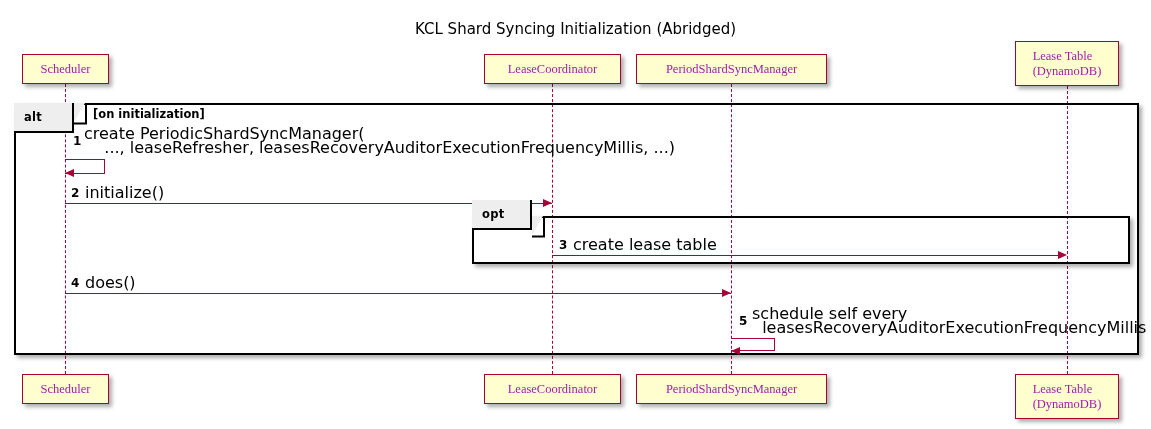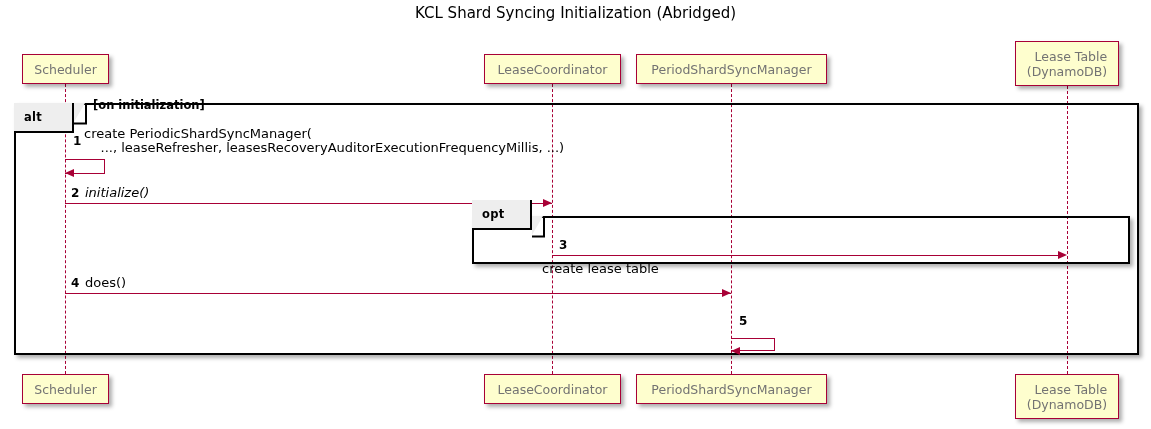--- a/index.html
+++ b/index.html
@@ -11,42 +11,43 @@
     position: relative;
     width: 1151px;
     height: 429px;
     background: #FFFFFF;
     font-family: "DejaVu Sans", sans-serif;
     overflow: hidden;
   }
   .title {
     position: absolute;
     left: 0;
-    top: 4px;
+    top: 20px;
     width: 1151px;
     text-align: center;
     font-size: 15px;
     color: #000000;
     font-family: "DejaVu Sans", sans-serif;
   }
   
   .participant {
     position: absolute;
     box-sizing: border-box;
     background: #FEFECE;
     border: 1.5px solid #A80036;
-    color: #737373;
+    color: #a21caf;
     font-size: 12.5px;
     line-height: 15px;
-    text-align: right;
+    text-align: left;
     display: flex;
     align-items: center;
     justify-content: center;
     box-shadow: 3px 3px 4px rgba(0,0,0,0.32);
     white-space: pre;
+    font-family: Liberation Serif, serif;
   }
   
   .lifeline {
     position: absolute;
     width: 0;
     border-left: 1px dashed #A80036;
   }
   
   .fragment {
     position: absolute;
@@ -96,21 +97,21 @@
     border-bottom: 4.5px solid transparent;
   }
   .arrow-right {
     border-left: 9px solid #A80036;
   }
   .arrow-left {
     border-right: 9px solid #A80036;
   }
   .msg-text {
     position: absolute;
-    font-size: 13px;
+    font-size: 16px;
     line-height: 14px;
     color: #000000;
     white-space: pre;
   }
   .msg-num {
     position: absolute;
     font-size: 12px;
     font-weight: bold;
     color: #000000;
   }
@@ -153,55 +154,57 @@
   <div class="frag-tab" style="left:14px; top:103px; width:60px;">
     <span>alt</span>
   </div>
 
   <div class="frag-tab-corner" style="left:74px; top:103px; border-top:19px solid #EEEEEE; border-right:11px solid transparent;"></div>
   <div class="frag-tab-corner" style="left:74px; top:103px; width:13px; height:21px; border-top:0; background:transparent;">
     <svg width="14" height="22" viewBox="0 0 14 22">
       <path d="M0,20.5 L12,20.5 L12,0" fill="none" stroke="#000000" stroke-width="2"></path>
     </svg>
   </div>
-  <div class="frag-label" style="left:93px; top:98px;">[on initialization]</div>
+  <div class="frag-label" style="left:93px; top:107px;">[on initialization]</div>
 
   <div class="msg-num" style="left:73px; top:134px;">1</div>
   <div class="msg-text" style="left:84px; top:127px;">create PeriodicShardSyncManager(
     ..., leaseRefresher, leasesRecoveryAuditorExecutionFrequencyMillis, ...)</div>
   <div class="self-loop" style="left:65px; top:159px; width:40px; height:15px;"></div>
   <div class="msg-arrowhead arrow-left" style="left:65px; top:169px;"></div>
 
   <div class="msg-num" style="left:71px; top:186px;">2</div>
-  <div class="msg-text" style="left:85px; top:186px;font-style:italic;">initialize()</div>
+  <div class="msg-text" style="left:85px; top:186px;">initialize()</div>
   <div class="msg-line" style="left:65px; top:203px; width:487px;"></div>
   <div class="msg-arrowhead arrow-right" style="left:543px; top:198.5px;"></div>
 
   <div class="fragment" style="left:472px; top:216px; width:658px; height:48px;"></div>
   <div class="frag-tab" style="left:472px; top:200px; width:60px;">
     <span>opt</span>
   </div>
   <div class="frag-tab-corner" style="left:532px; top:216px; border-top:19px solid #EEEEEE; border-right:11px solid transparent;"></div>
   <div class="frag-tab-corner" style="left:532px; top:216px; width:13px; height:21px; background:transparent;">
     <svg width="14" height="22" viewBox="0 0 14 22">
       <path d="M0,20.5 L12,20.5 L12,0" fill="none" stroke="#000000" stroke-width="2"></path>
     </svg>
   </div>
 
   <div class="msg-num" style="left:559px; top:238px;">3</div>
-  <div class="msg-text" style="left:542px; top:238px;margin-top:24px;">create lease table</div>
+  <div class="msg-text" style="left:573px; top:238px;">create lease table</div>
   <div class="msg-line" style="left:552px; top:255px; width:507px;"></div>
   <div class="msg-arrowhead arrow-right" style="left:1058px; top:250.5px;"></div>
 
   <div class="msg-num" style="left:71px; top:276px;">4</div>
   <div class="msg-text" style="left:85px; top:276px;">does()</div>
   <div class="msg-line" style="left:65px; top:293px; width:666px;"></div>
   <div class="msg-arrowhead arrow-right" style="left:722px; top:288.5px;"></div>
 
   <div class="msg-num" style="left:739px; top:314px;">5</div>
+  <div class="msg-text" style="left:752px; top:307px;">schedule self every
+  leasesRecoveryAuditorExecutionFrequencyMillis</div>
   <div class="self-loop" style="left:731px; top:338px; width:44px; height:13px;"></div>
   <div class="msg-arrowhead arrow-left" style="left:731px; top:346.5px;"></div>
 
   <div class="participant" style="left:22px; top:374px; width:87px; height:30px;">
     <span>Scheduler</span>
   </div>
   <div class="participant" style="left:484px; top:374px; width:137px; height:30px;">
     <span>LeaseCoordinator</span>
   </div>
   <div class="participant" style="left:636px; top:374px; width:191px; height:30px;">

